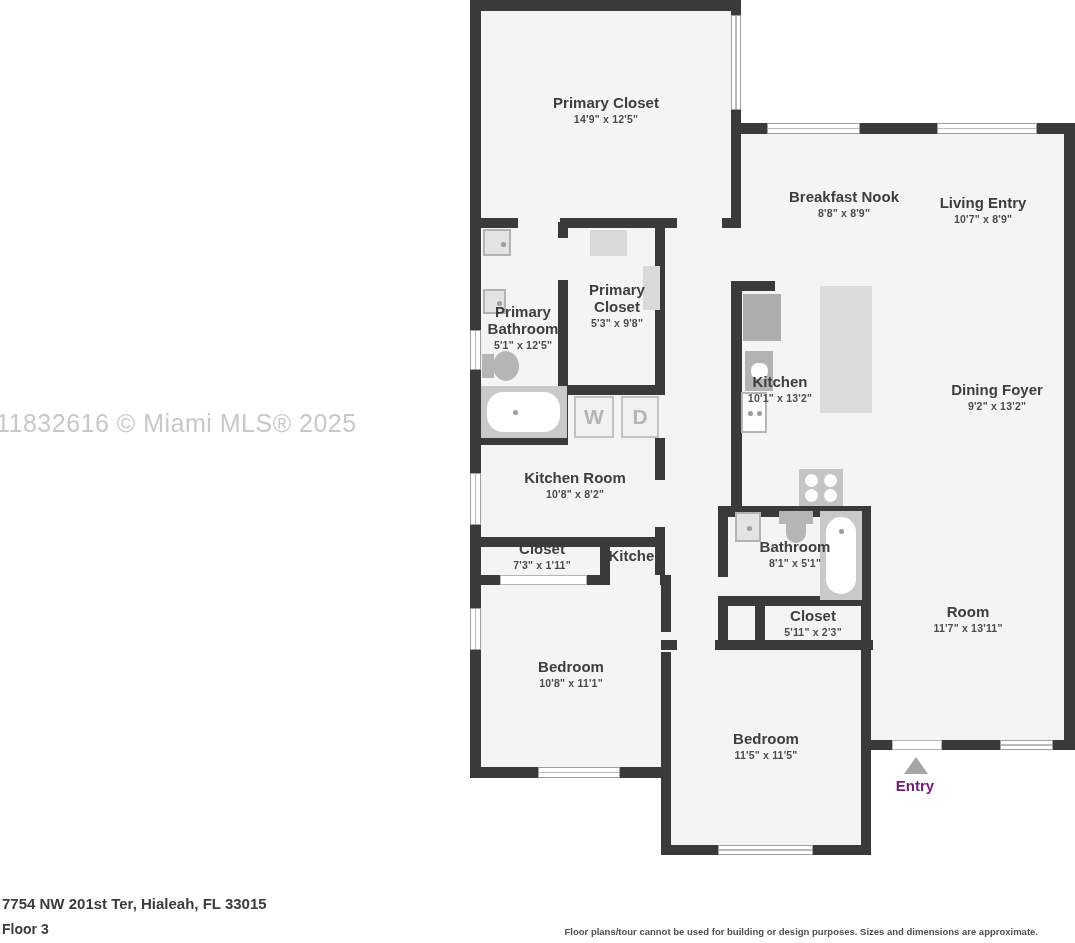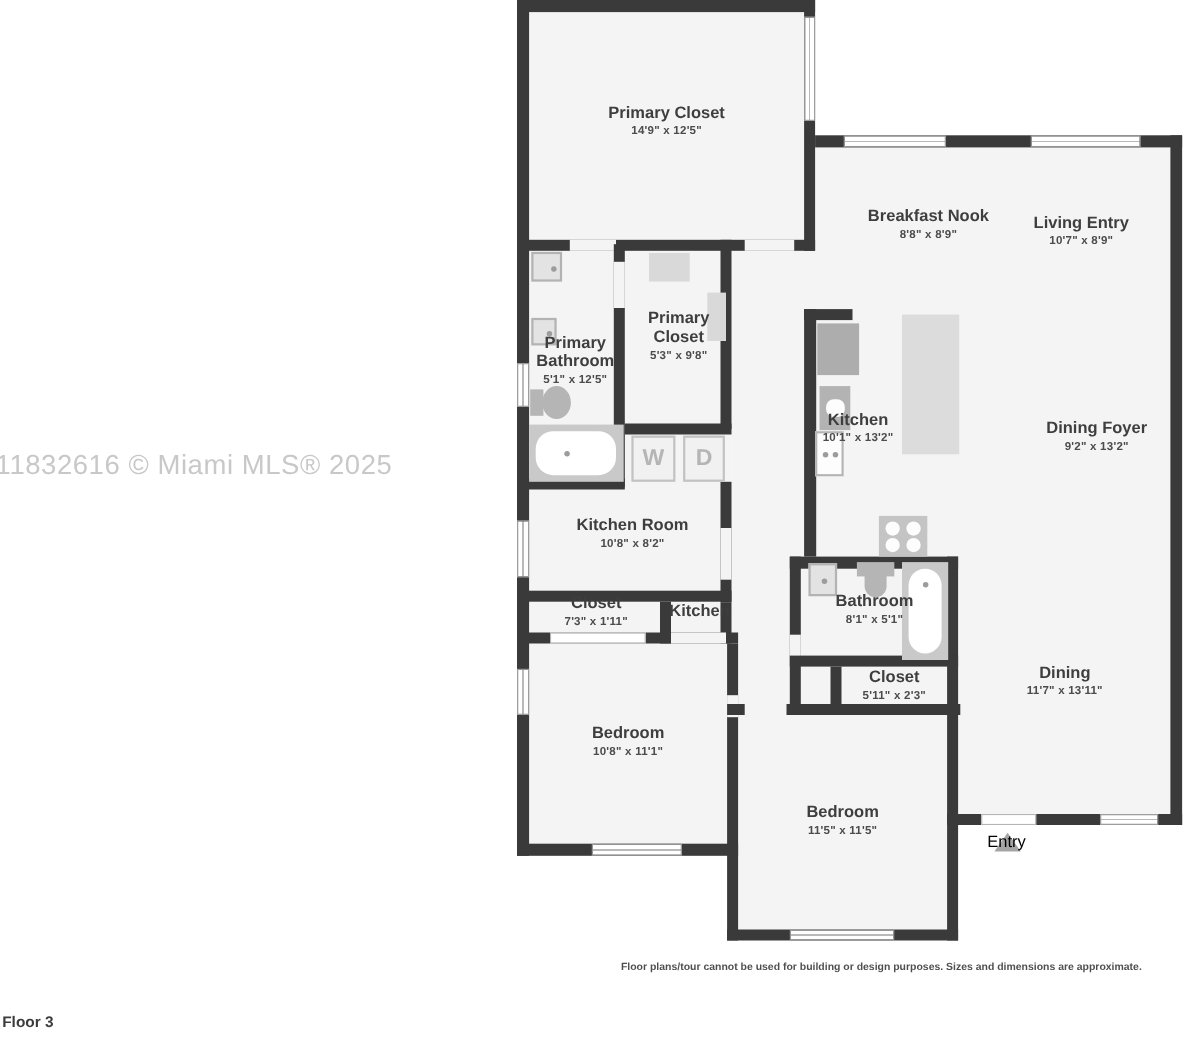--- a/index.html
+++ b/index.html
@@ -21,24 +21,24 @@
   .shelf{position:absolute;background:#d9d9d9;}
   .appl{position:absolute;background:#adadad;}
   .surround{position:absolute;background:#c9c9c9;}
   .tub{position:absolute;background:#fff;border-radius:16px;}
   .dot{position:absolute;width:5px;height:5px;border-radius:50%;background:#9c9c9c;}
   .burner{position:absolute;width:13px;height:13px;border-radius:50%;background:#fdfdfd;}
   .vanity{position:absolute;background:#e3e3e3;border:2px solid #b3b3b3;box-sizing:border-box;}
   .watermark{position:absolute;left:-4px;top:409px;font-size:25px;color:#c8c8c8;letter-spacing:.5px;}
   .addr{position:absolute;left:2px;top:895px;font-weight:700;font-size:15px;color:#3c3c3c;}
   .floor{position:absolute;left:2px;top:921px;font-weight:700;font-size:14px;color:#3c3c3c;}
-  .disc{position:absolute;right:37px;top:874px;font-weight:700;font-size:9.5px;color:#4f4f4f;}
+  .disc{position:absolute;right:37px;top:926px;font-weight:700;font-size:9.5px;color:#4f4f4f;}
   .entry-arrow{position:absolute;left:904px;top:757px;width:0;height:0;
       border-left:12px solid transparent;border-right:12px solid transparent;border-bottom:17px solid #a5a5a5;}
-  .entry-lbl{position:absolute;left:915px;top:757px;transform:translateX(-50%);font-weight:400;font-size:15px;color:#000000;}
+  .entry-lbl{position:absolute;left:915px;top:777px;transform:translateX(-50%);font-weight:700;font-size:15px;color:#701a75;}
 </style>
 </head>
 <body>
 
 <div class="plan">
 
   <div class="fill" style="left:475px;top:4px;width:262px;height:220px;"></div>
   <div class="fill" style="left:475px;top:222px;width:190px;height:551px;"></div>
   <div class="fill" style="left:665px;top:128px;width:405px;height:617px;"></div>
   <div class="fill" style="left:665px;top:645px;width:203px;height:205px;"></div>
@@ -205,20 +205,21 @@
   </div>
   <div class="lbl" style="left:571px;top:658px;">
     <div class="nm">Bedroom</div>
     <div class="dm">10'8" x 11'1"</div>
   </div>
   <div class="lbl" style="left:766px;top:730px;">
     <div class="nm">Bedroom</div>
     <div class="dm">11'5" x 11'5"</div>
   </div>
   <div class="lbl" style="left:968px;top:603px;">
-    <div class="nm">Dining</div>
+    <div class="nm">Room</div>
     <div class="dm">11'7" x 13'11"</div>
   </div>
 
   <div class="watermark">11832616 © Miami MLS® 2025</div>
+  <div class="addr">7754 NW 201st Ter, Hialeah, FL 33015</div>
   <div class="floor">Floor 3</div>
   <div class="disc">Floor plans/tour cannot be used for building or design purposes. Sizes and dimensions are approximate.</div>
 </div>
 
 </body></html>

